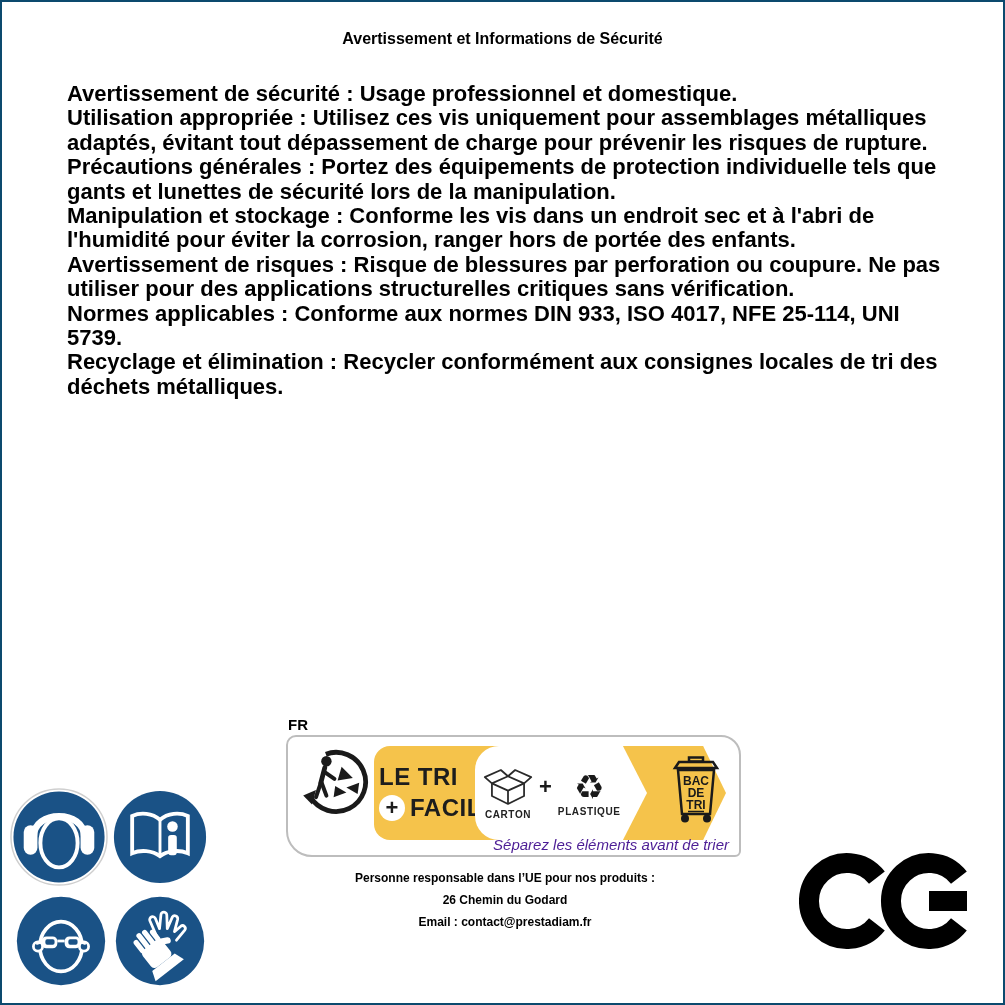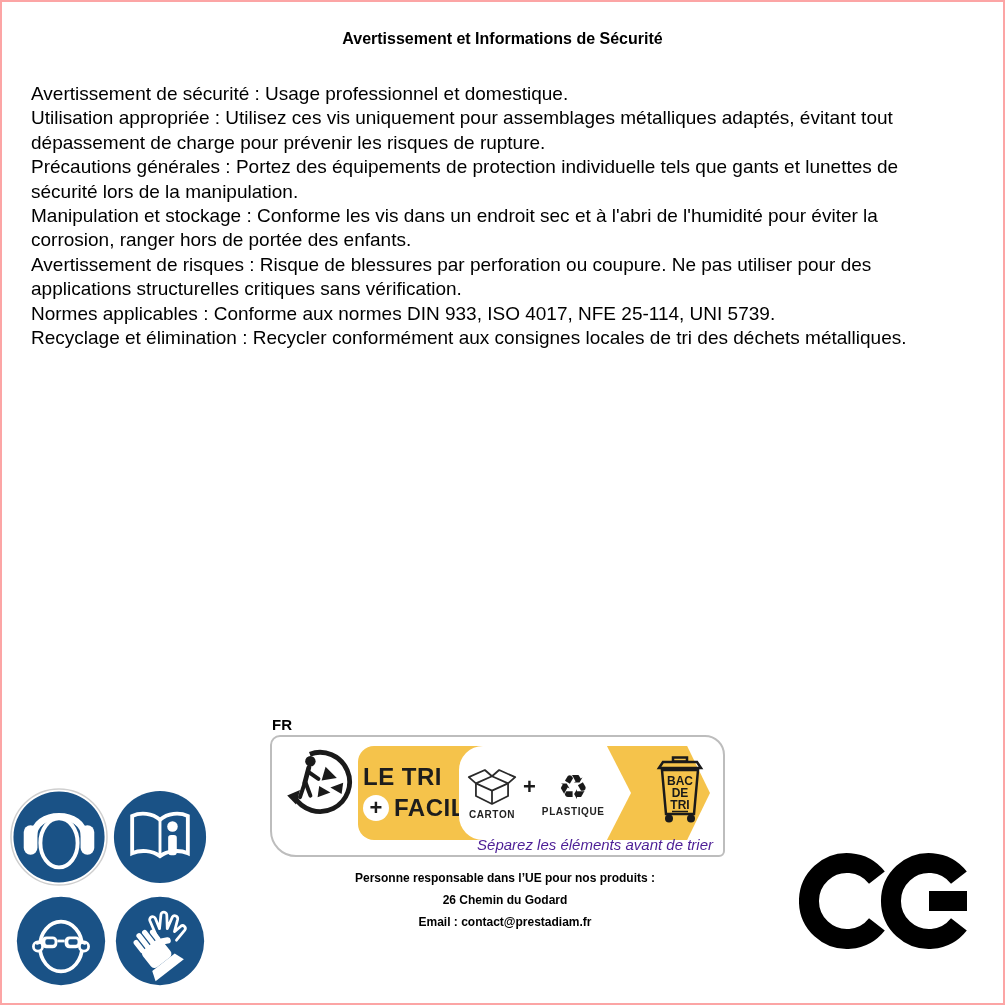--- a/index.html
+++ b/index.html
@@ -1,41 +1,42 @@
 <!DOCTYPE html>
 <html><head>
 <meta charset="utf-8">
 <style>
   html,body{margin:0;padding:0;background:#fff;}
   .page{
     position:relative;
     width:1005px;height:1005px;
     box-sizing:border-box;
-    border:2px solid #fca5a5;
+    border:2px solid #0c4a6e;
     background:#fff;
     font-family:"Liberation Sans", sans-serif;
     color:#000;
     overflow:hidden;
   }
   .title{
     padding-top:28px;
     text-align:center;
     font-size:16px;
     font-weight:bold;
   }
   .body-text{
-    margin:34px 55px 0 29px;
-    font-size:19px;
+    margin:34px 55px 0 65px;
+    font-size:22px;
     line-height:24.4px;
+    font-weight:bold;
   }
   .body-text p{margin:0;}
   
   .mi{position:absolute;}
   
-  .trifacile-wrap{position:absolute;left:268px;top:714px;width:390px;}
+  .trifacile-wrap{position:absolute;left:284px;top:714px;width:390px;}
   .fr-label{font-size:15px;font-weight:bold;margin:0 0 2px 2px;}
   .trifacile{
     position:relative;width:455px;height:122px;
     background:#fff;border:2px solid #bdbdbd;
     border-radius:10px 20px 6px 26px;
     box-sizing:border-box;
   }
   .triman{position:absolute;left:12px;top:9px;}
   .yellow-band{
     position:absolute;left:86px;top:9px;width:352px;height:94px;

